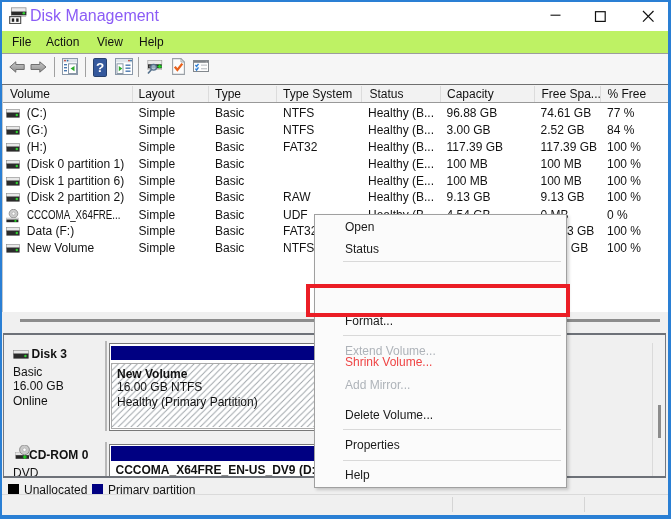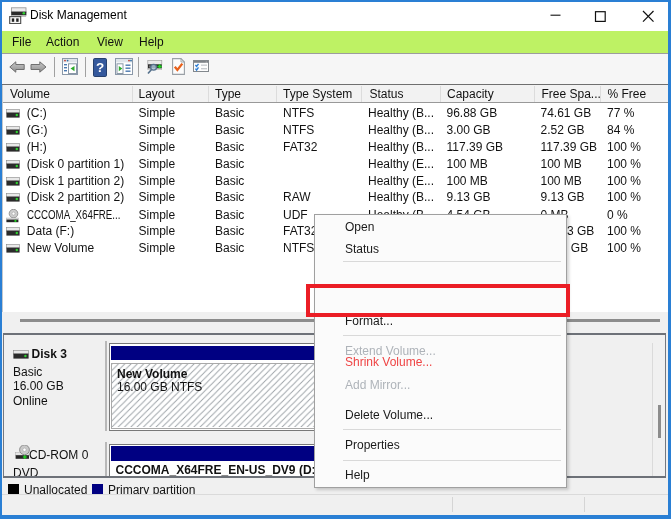--- a/index.html
+++ b/index.html
@@ -6,21 +6,21 @@
   body{position:relative;width:671px;height:519px;overflow:hidden;font-family:"Liberation Sans",sans-serif;background:#f0f0f0;}
   .abs{position:absolute;}
   .txt{font-size:12px;color:#121212;white-space:nowrap;line-height:14px;}
   
   .bT{left:0;top:0;width:671px;height:2px;background:#2a7fd4;}
   .bL{left:0;top:0;width:2px;height:519px;background:#2a7fd4;}
   .bR{left:668px;top:0;width:3px;height:519px;background:#2a7fd4;}
   .bB{left:0;top:515px;width:671px;height:4px;background:#2a7fd4;}
   
   .titlebar{left:2px;top:2px;width:666px;height:29px;background:#ffffff;}
-  .title{left:30px;top:9px;font-size:12px;line-height:13px;color:#000000;white-space:nowrap;}
+  .title{left:30px;top:9px;font-size:16px;line-height:13px;color:#8b5cf6;white-space:nowrap;}
   
   .menubar{left:2px;top:31px;width:666px;height:22.5px;background:#bef264;border-bottom:1px solid #9d9d9d;box-sizing:border-box;}
   .menubar span{position:absolute;top:5px;font-size:12px;line-height:13px;color:#111;}
   
   .toolbar{left:2px;top:53.5px;width:666px;height:31px;background:#f6f6f6;border-bottom:1.5px solid #6f6f6f;box-sizing:border-box;}
   .tsep{position:absolute;top:3.5px;width:1px;height:20px;background:#a0a0a0;}
   
   .listpane{left:2px;top:84.5px;width:666px;height:227px;background:#ffffff;}
   .lhead{position:absolute;left:0;top:0;width:666px;height:18.5px;background:#f2f2f2;border-bottom:1px solid #999;box-sizing:border-box;}
   .hcell{position:absolute;top:3.5px;font-size:12px;line-height:13px;color:#111;white-space:nowrap;}
@@ -227,21 +227,21 @@
       <span class="c6">100 MB</span>
       <span class="c7">100 MB</span>
       <span class="c8">100 %</span>
     </div>
     <div class="row" style="top:88px">
       <svg class="dico" width="14" height="9" viewBox="0 0 14 9">
         <rect x="0.4" y="0.4" width="13.2" height="3.6" fill="#e8e8e8" stroke="#888" stroke-width="0.6"></rect>
         <rect x="0.4" y="3.6" width="13.2" height="5" fill="#2b2b2b"></rect>
         <circle cx="10.8" cy="6" r="1.2" fill="#2fd12f"></circle>
       </svg>
-      <span class="c1">(Disk 1 partition 2)</span>
+      <span class="c1">(Disk 1 partition 6)</span>
       <span class="c2">Simple</span>
       <span class="c3">Basic</span>
       <span class="c5">Healthy (E...</span>
       <span class="c6">100 MB</span>
       <span class="c7">100 MB</span>
       <span class="c8">100 %</span>
     </div>
     <div class="row" style="top:104.9px">
       <svg class="dico" width="14" height="9" viewBox="0 0 14 9">
         <rect x="0.4" y="0.4" width="13.2" height="3.6" fill="#e8e8e8" stroke="#888" stroke-width="0.6"></rect>
@@ -325,32 +325,33 @@
         <svg style="position:absolute;left:0;top:0" width="451" height="63">
           <defs>
             <pattern id="hp" width="6.3" height="6.3" patternUnits="userSpaceOnUse">
             <path d="M-1.575 1.575 L1.575 -1.575 M-1.575 7.875 L7.875 -1.575 M4.725 7.875 L7.875 4.725" stroke="#9ba1a6" stroke-width="0.95" fill="none"></path>
           </pattern>
           </defs>
           <rect x="0" y="0" width="451" height="63" fill="url(#hp)"></rect>
         </svg>
         <div class="dlabel" style="left:5px;top:3.7px;font-weight:bold">New Volume</div>
         <div class="dlabel" style="left:5px;top:16.6px">16.00 GB NTFS</div>
+        <div class="dlabel" style="left:5px;top:31.2px">Healthy (Primary Partition)</div>
       </div>
     </div>
 
     <svg class="abs" style="left:10.5px;top:110.5px" width="16" height="15" viewBox="0 0 16 15">
       <rect x="0.6" y="7.6" width="13.4" height="2.6" fill="#e6e6e6" stroke="#a8a8a8" stroke-width="0.5"></rect>
       <rect x="0.6" y="10.2" width="13.4" height="3.6" fill="#262626"></rect>
       <rect x="7.9" y="11.3" width="3.8" height="1.4" fill="#21d121"></rect>
       <rect x="9.1" y="10.1" width="1.4" height="3.8" fill="#21d121"></rect>
       <circle cx="9.5" cy="4.8" r="4.9" fill="#c9c9c9" stroke="#8e8e8e" stroke-width="1"></circle>
       <circle cx="9.5" cy="4.8" r="1.7" fill="#ffffff" stroke="#9a9a9a" stroke-width="0.5"></circle>
     </svg>
-    <div class="dlabel" style="left:25px;top:113.5px;font-weight:normal">CD-ROM 0</div>
+    <div class="dlabel" style="left:25px;top:113.5px;font-weight:bold">CD-ROM 0</div>
     <div class="dlabel" style="left:9px;top:131.5px">DVD</div>
     <div class="abs" style="left:101px;top:108px;width:1.5px;height:35px;background:#b8b8b8"></div>
     <div class="abs" style="left:105px;top:109.5px;width:450px;height:34px;background:#fff;border:1px solid #787878;box-sizing:border-box">
       <div class="navy" style="left:1px;top:1.5px;width:454px;height:14.5px"></div>
       <div class="dlabel" style="left:5.5px;top:18px;font-weight:bold">CCCOMA_X64FRE_EN-US_DV9  (D:)</div>
     </div>
 
     <div class="abs" style="left:647.5px;top:9px;width:1px;height:133px;background:#dadada"></div>
     <div class="abs" style="left:654px;top:70.7px;width:2.5px;height:33.6px;background:#8c8c8c"></div>
   </div>

